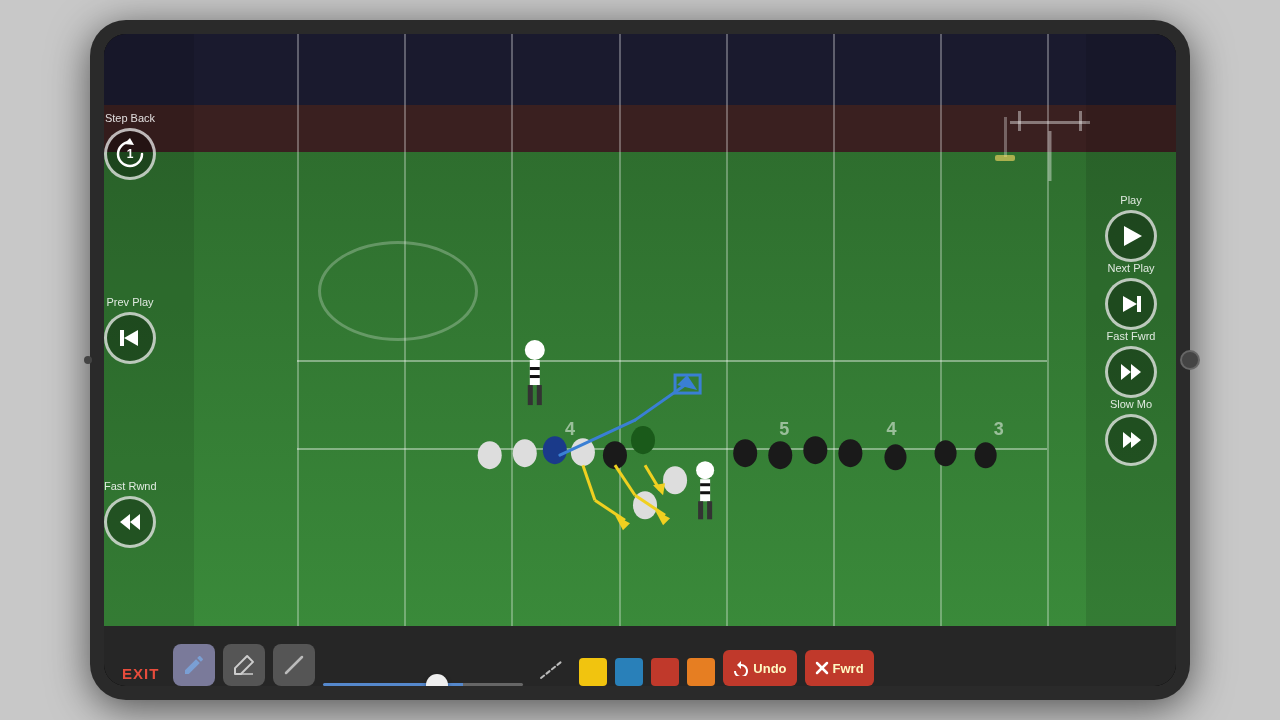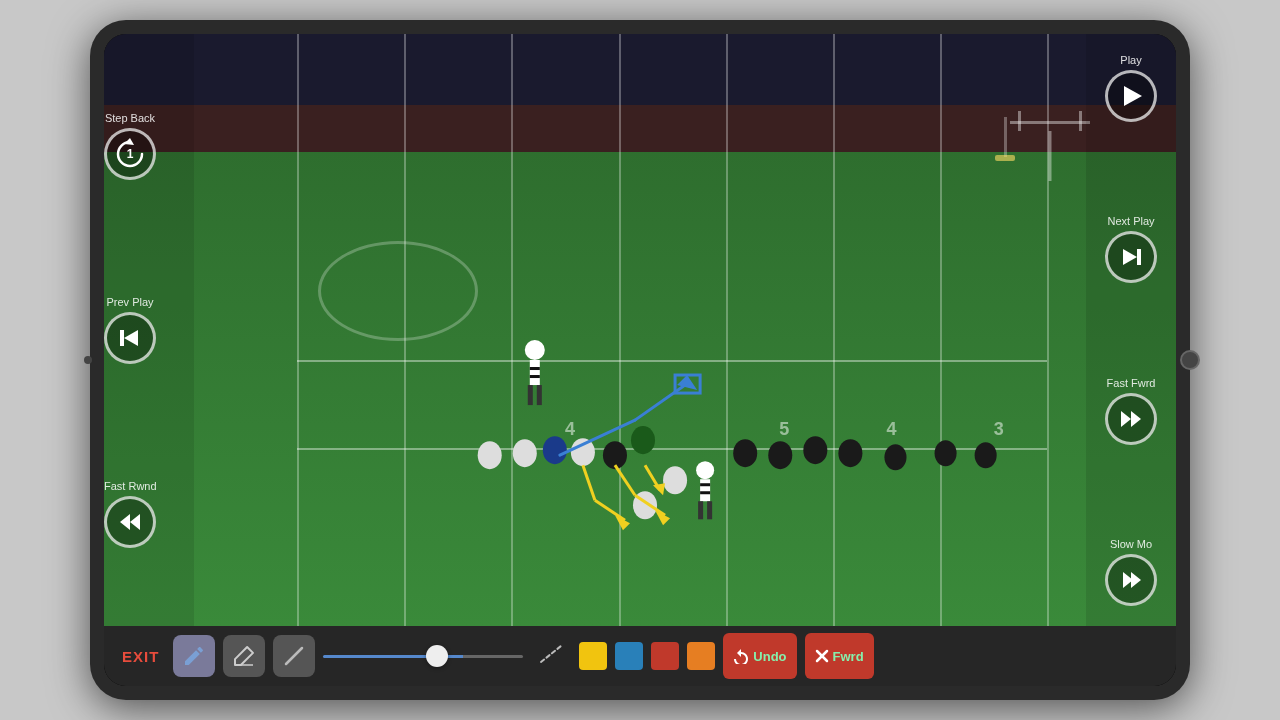--- a/index.html
+++ b/index.html
@@ -91,21 +91,21 @@
     }
 
     
     .toolbar {
       position: absolute;
       bottom: 0;
       left: 0; right: 0;
       height: 60px;
       background: rgba(40,40,40,0.95);
       display: flex;
-      align-items: center;
+      align-items: flex-end;
       padding: 0 12px;
       gap: 8px;
       z-index: 20;
     }
 
     .btn-exit {
       background: transparent;
       border: none;
       color: #e74c3c;
       font-size: 15px;
@@ -162,31 +162,31 @@
 
     .color-btn {
       width: 28px;
       height: 28px;
       border-radius: 4px;
       border: none;
       cursor: pointer;
     }
 
     .action-btn {
-      height: 46px;
+      height: 36px;
       border-radius: 6px;
       border: none;
       cursor: pointer;
       display: flex;
       align-items: center;
       gap: 4px;
       padding: 0 10px;
       font-size: 13px;
       font-weight: 600;
-      color: #86efac;
+      color: #fef9c3;
     }
     .btn-undo {
       background: #c0392b;
     }
     .btn-clear {
       background: #c0392b;
     }
 
     
     .control-panel-left {
@@ -206,21 +206,21 @@
 
     .control-panel-right {
       position: absolute;
       right: 0;
       top: 0;
       bottom: 60px;
       width: 90px;
       display: flex;
       flex-direction: column;
       align-items: center;
-      justify-content: space-between;
+      justify-content: center;
       padding: 20px 0;
       z-index: 15;
       background: rgba(0,0,0,0.1);
     }
 
     .ctrl-group {
       display: flex;
       flex-direction: column;
       align-items: center;
       gap: 4px;

